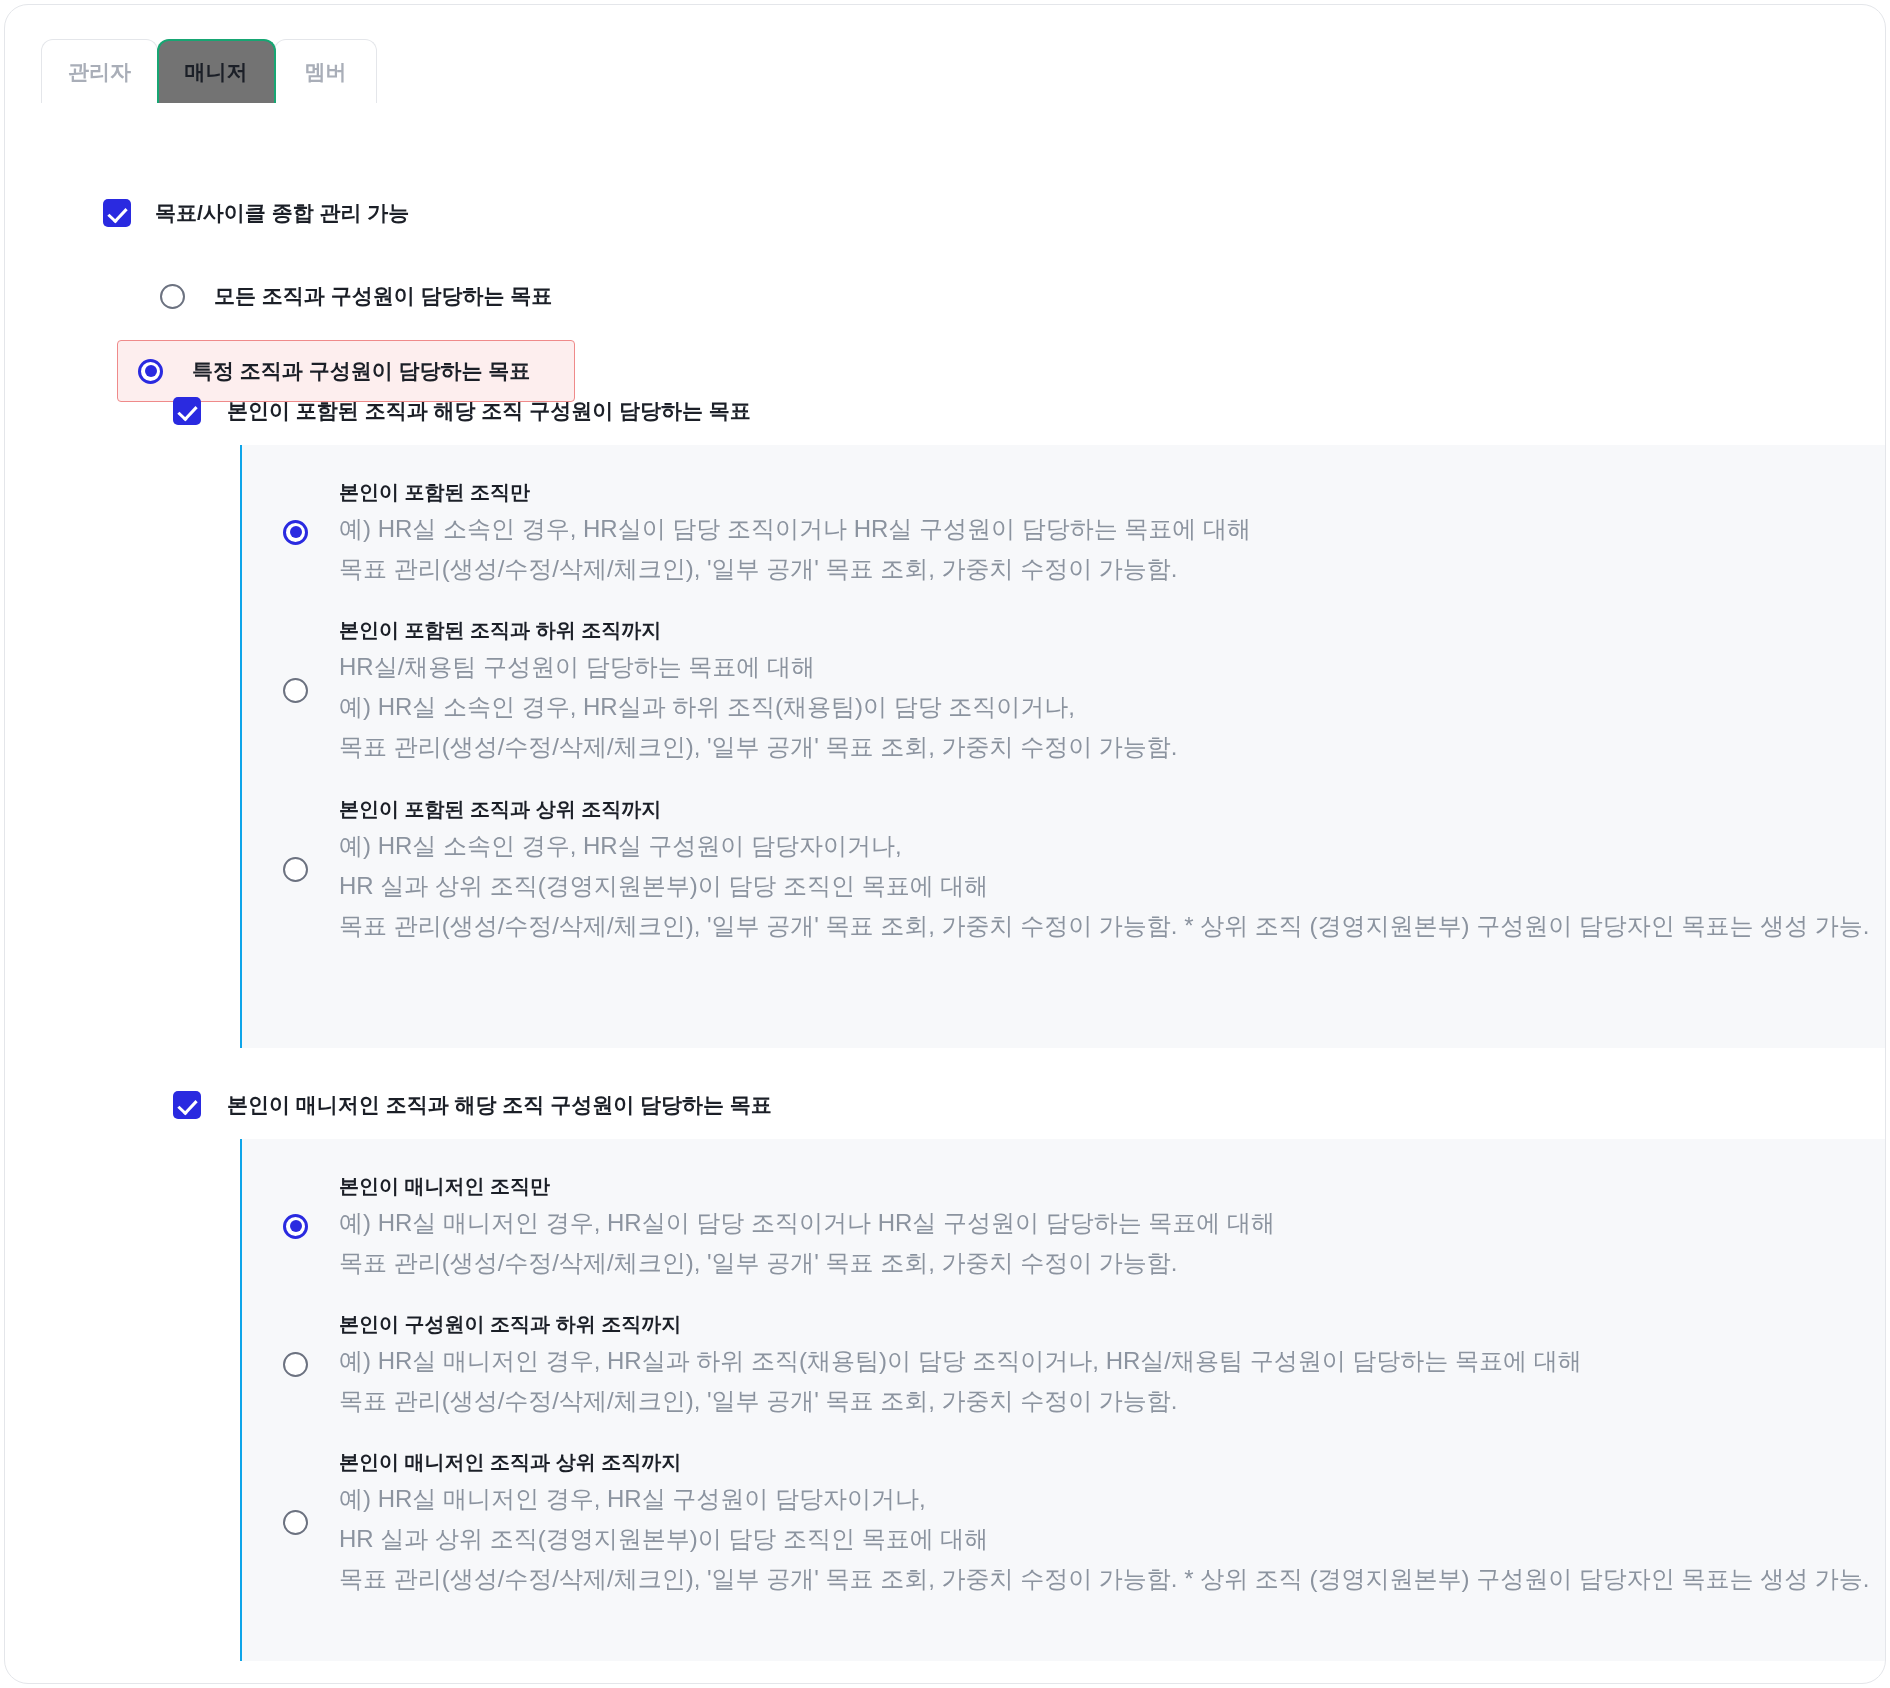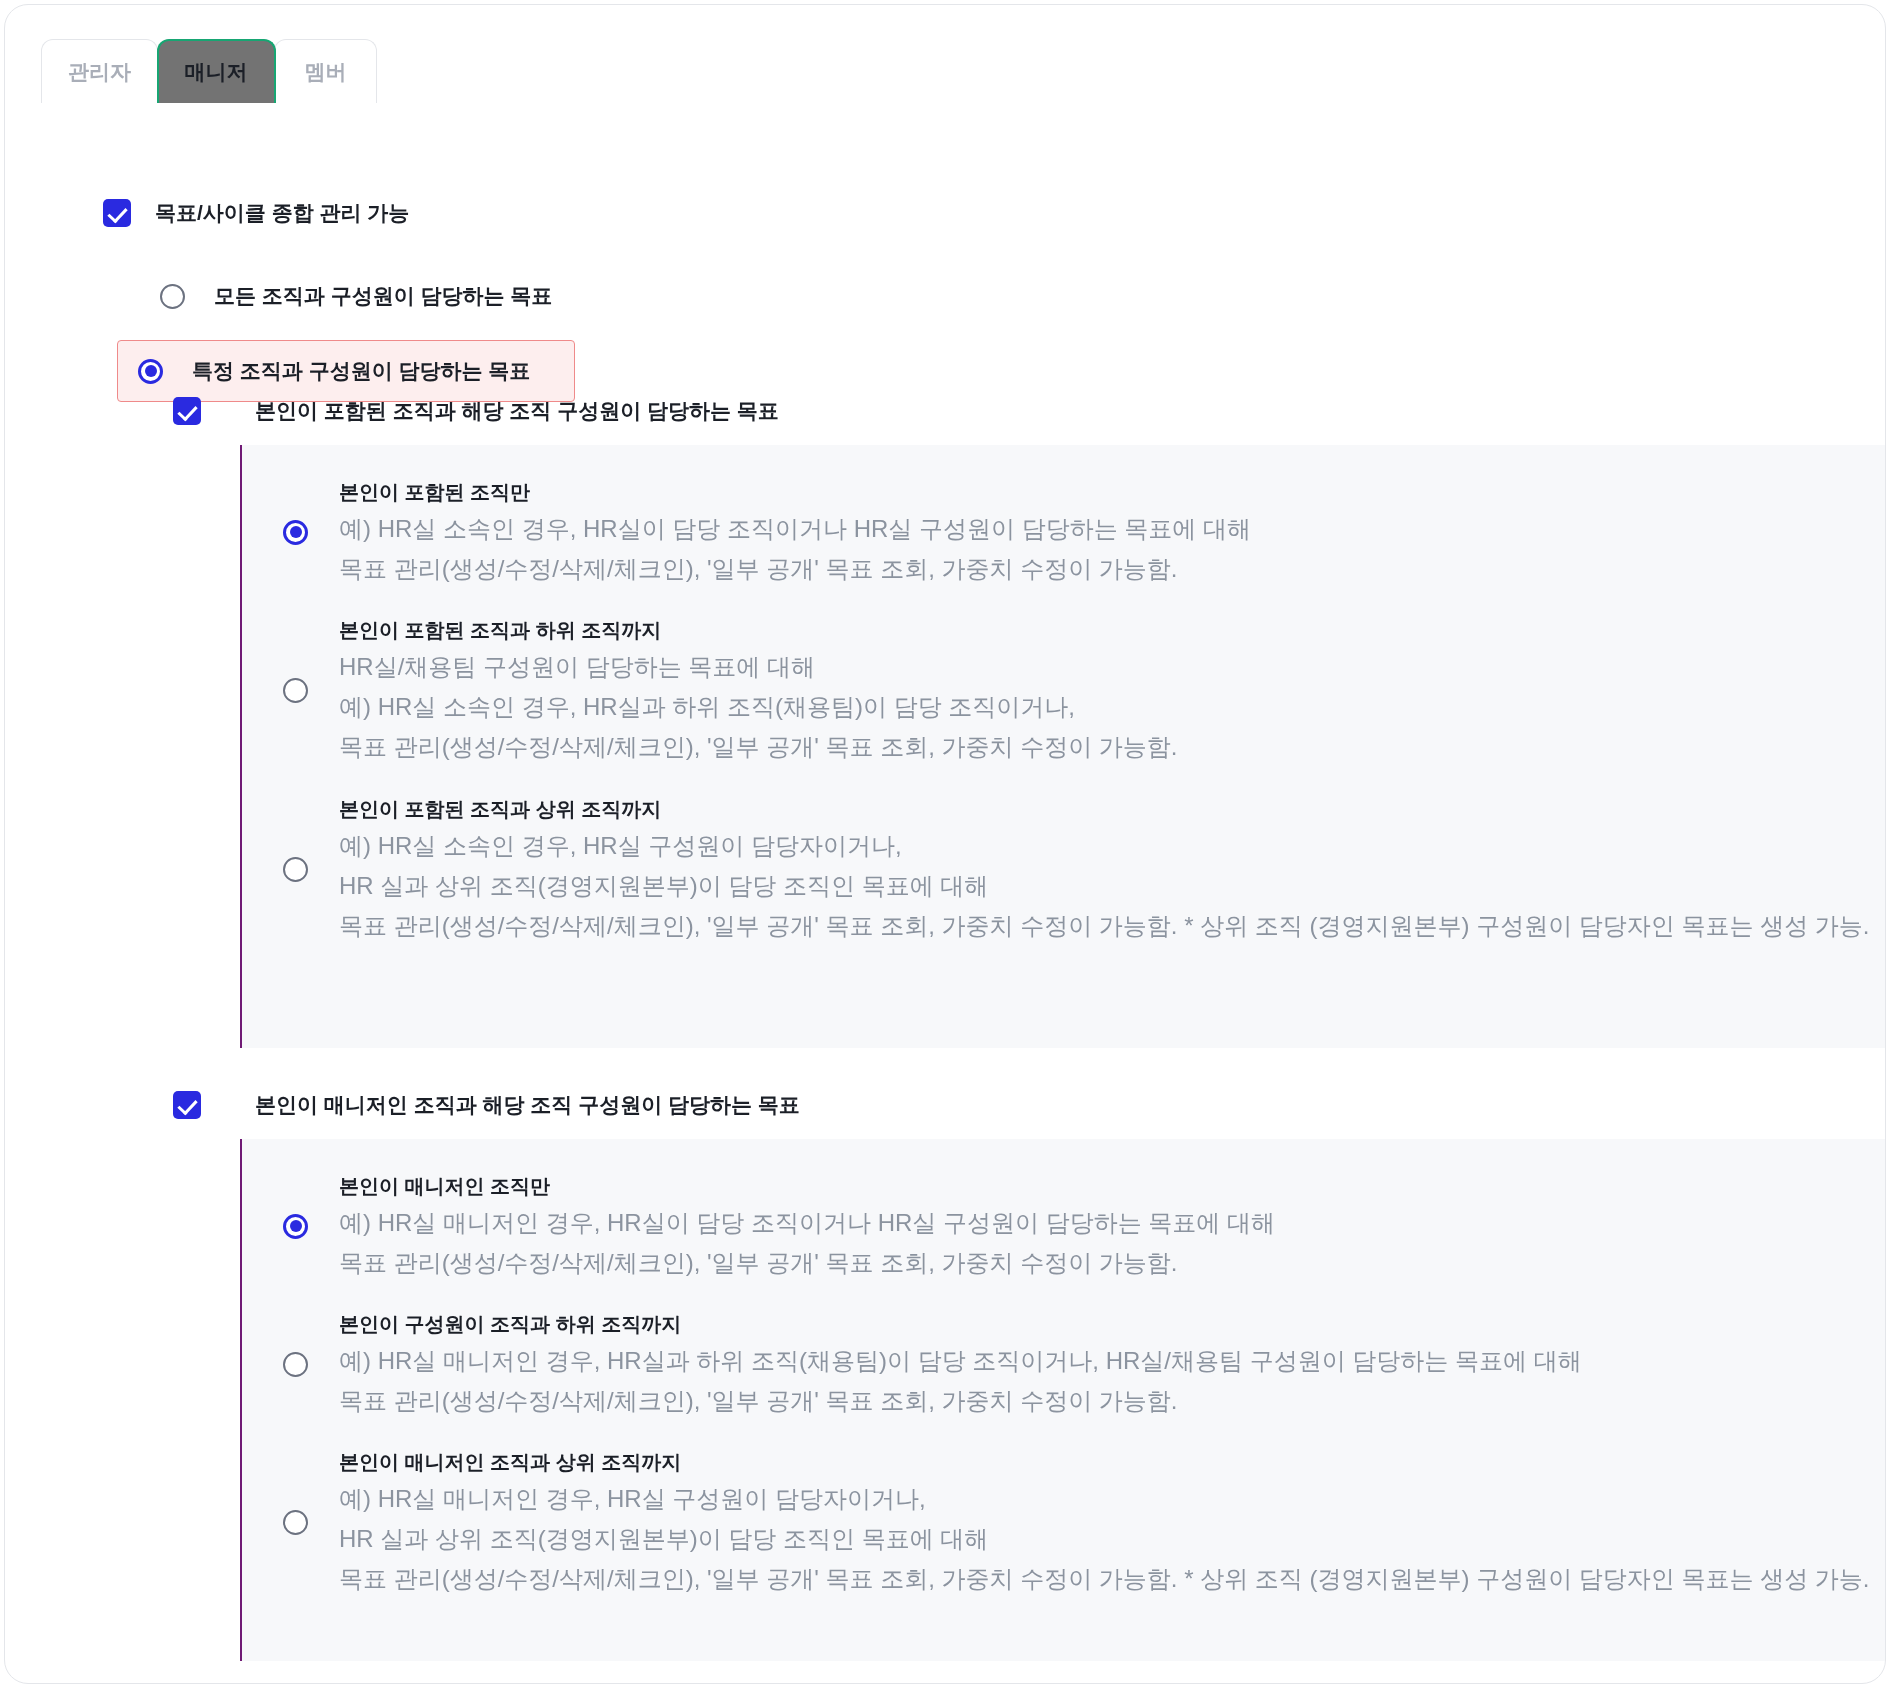--- a/index.html
+++ b/index.html
@@ -137,30 +137,29 @@
     display: flex;
     align-items: center;
     padding-left: 20px;
   }
   .choice-specific .lbl-strong { margin-left: 29px; }
 
   
   .sect-check {
     position: absolute;
     align-items: center;
-    gap: 28px;
   }
   .sect-check .lbl-strong { margin-left: 26px; }
 
   .panel {
     position: absolute;
     left: 235px;
     width: 1647px;
     background: #f7f8fa;
-    border-left: 2px solid #701a75;
+    border-left: 2px solid #0ea5e9;
   }
 
   .opt {
     display: flex;
     align-items: center;
     padding-left: 41px;
   }
   .opt .radio { margin-right: 31px; }
   .opt-body { }
   .opt-title {

